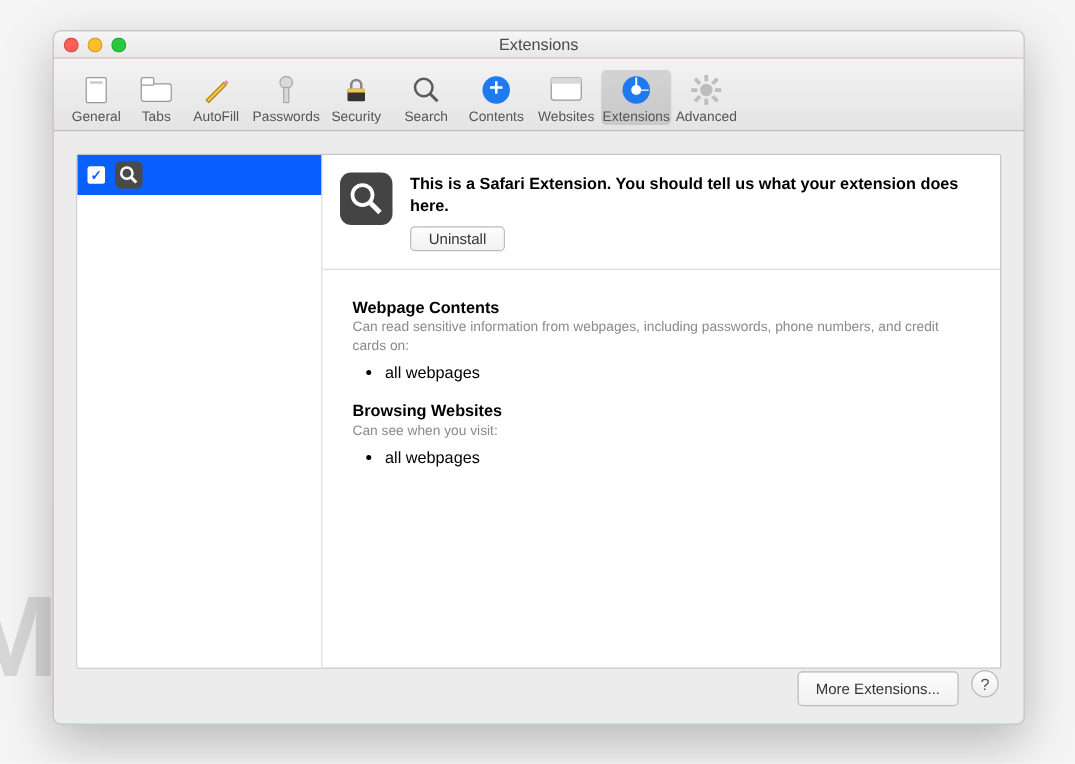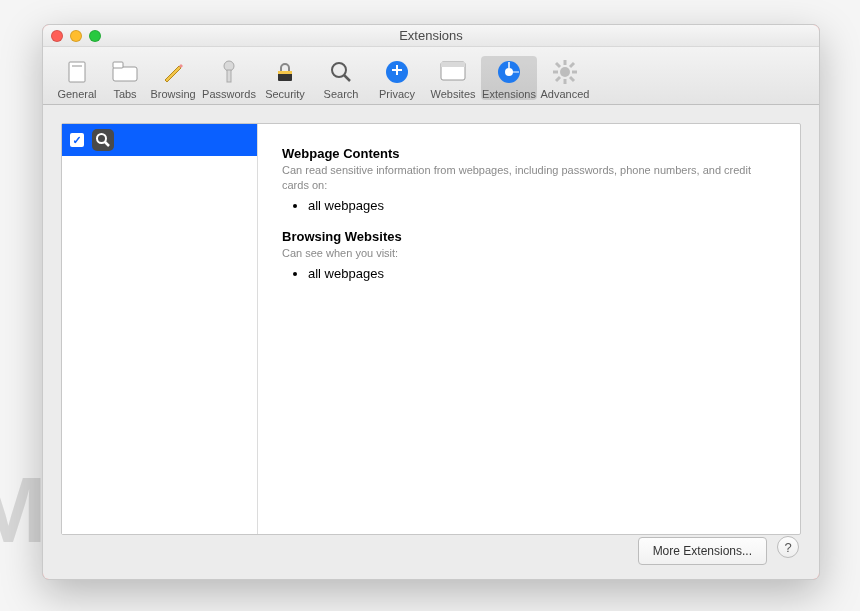--- a/index.html
+++ b/index.html
@@ -170,21 +170,21 @@
       </div>
       <div>Tabs</div>
     </div>
     <div class="tbitem">
       <div class="tbicon">
         <svg width="24" height="24">
             <path d="M4 20 L18 6 L20 8 L6 22 Z" fill="#f3c54a" stroke="#b58a1e"></path>
             <path d="M18 6 L20 4 L22 6 L20 8 Z" fill="#f08f8f"></path>
           </svg>
       </div>
-      <div>Browsing</div>
+      <div>AutoFill</div>
     </div>
     <div class="tbitem">
       <div class="tbicon">
         <svg width="24" height="26">
             <circle cx="12" cy="7" r="5" fill="#d9d9d9" stroke="#a9a9a9"></circle>
             <rect x="10" y="11" width="4" height="12" fill="#d9d9d9" stroke="#a9a9a9"></rect>
           </svg>
       </div>
       <div>Passwords</div>
     </div>
@@ -207,21 +207,21 @@
       </div>
       <div>Search</div>
     </div>
     <div class="tbitem">
       <div class="tbicon">
         <svg width="24" height="24">
             <circle cx="12" cy="12" r="11" fill="#1f7af0"></circle>
             <path d="M12 5 v10 M7 10 h10" stroke="#fff" stroke-width="2" fill="none"></path>
           </svg>
       </div>
-      <div>Privacy</div>
+      <div>Contents</div>
     </div>
     <div class="tbitem">
       <div class="tbicon">
         <svg width="26" height="22">
             <rect x="1" y="1" width="24" height="18" rx="2" fill="#fff" stroke="#9a9a9a"></rect>
             <rect x="1" y="1" width="24" height="5" fill="#d9d9d9"></rect>
           </svg>
       </div>
       <div>Websites</div>
     </div>
@@ -264,20 +264,32 @@
           <div class="mag">
             <svg width="16" height="16">
                 <circle cx="6.5" cy="6.5" r="4.5" fill="none" stroke="#fff" stroke-width="2"></circle>
                 <line x1="10" y1="10" x2="14" y2="14" stroke="#fff" stroke-width="2.5"></line>
               </svg>
           </div>
           <span style="color:#fff;font-size:13px"></span>
         </div>
       </div>
       <div class="detail">
+        <div class="detail-head">
+          <div class="big-mag">
+            <svg width="30" height="30">
+                <circle cx="12" cy="12" r="8" fill="none" stroke="#fff" stroke-width="3"></circle>
+                <line x1="18" y1="18" x2="26" y2="26" stroke="#fff" stroke-width="4"></line>
+              </svg>
+          </div>
+          <div>
+            <div class="desc">This is a Safari Extension. You should tell us what your extension does here.</div>
+            <button class="mac-btn">Uninstall</button>
+          </div>
+        </div>
         <div class="perm">
           <h4>Webpage Contents</h4>
           <p>Can read sensitive information from webpages, including passwords, phone numbers, and credit cards on:</p>
           <ul>
               <li>all webpages</li>
             </ul>
           <h4>Browsing Websites</h4>
           <p>Can see when you visit:</p>
           <ul>
               <li>all webpages</li>

